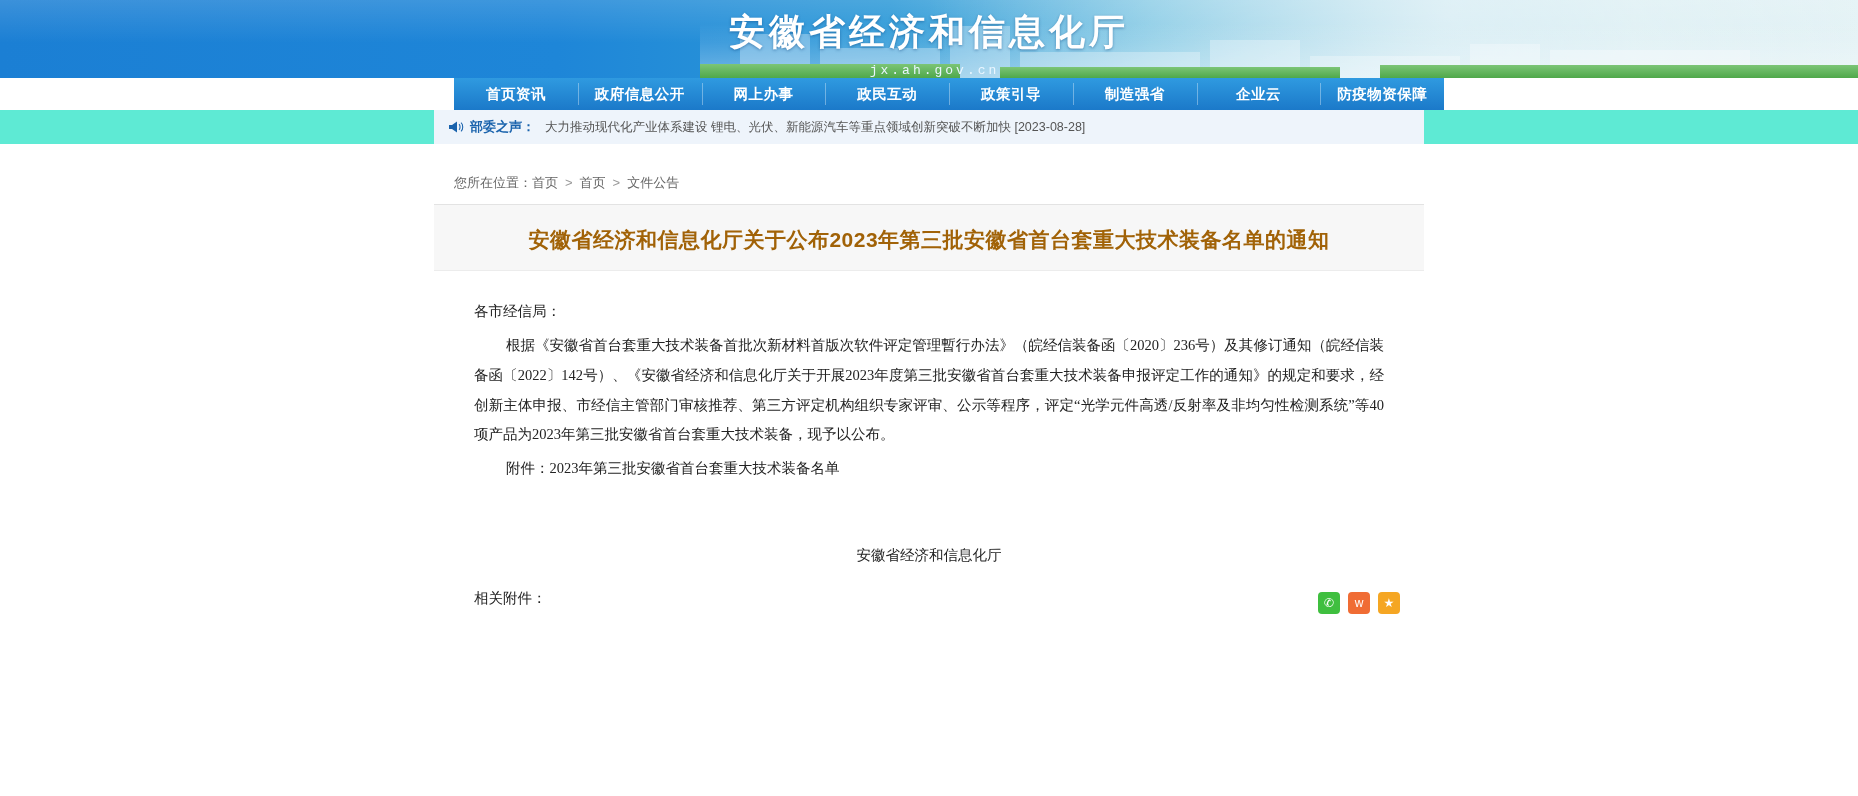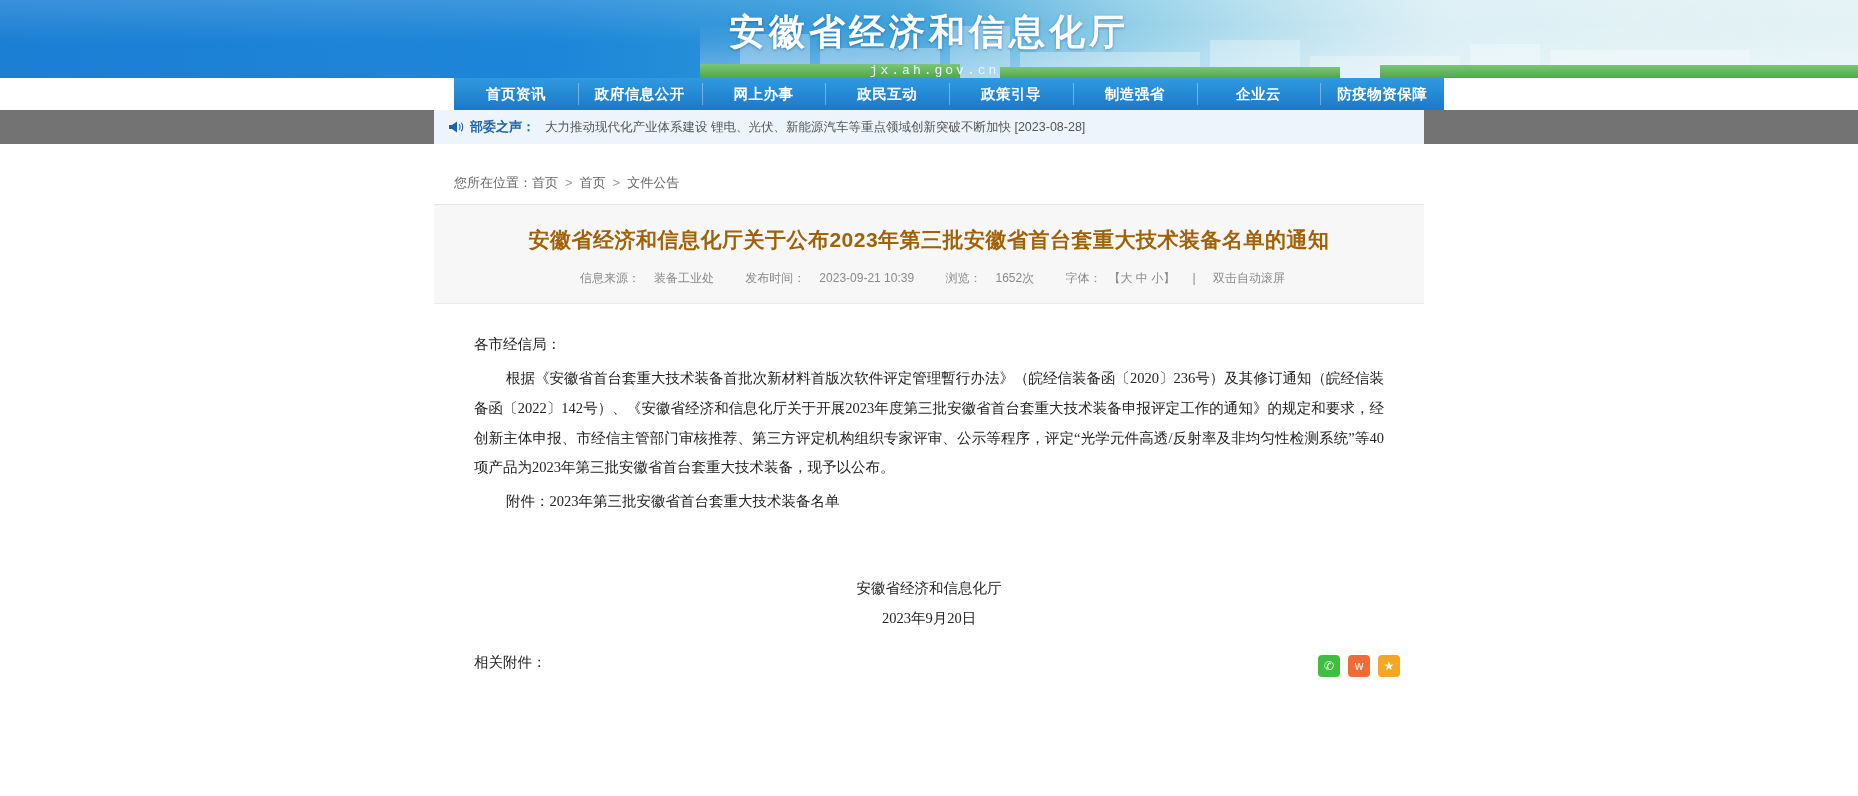--- a/index.html
+++ b/index.html
@@ -93,21 +93,21 @@
     position: absolute;
     left: 0; top: 5px; bottom: 5px;
     width: 1px;
     background: rgba(255,255,255,.35);
   }
 
   
   .strip-outer {
     position: relative;
     height: 34px;
-    background: #737373;
+    background: #5eead4;
   }
   .strip {
     position: absolute;
     left: 434px;
     width: 990px;
     height: 34px;
     background: #eef4fb;
     display: flex;
     align-items: center;
     padding: 0 14px;
@@ -309,38 +309,29 @@
 
   <div class="page-body">
     <div class="card">
 
       <div class="crumb">
         <span>您所在位置：</span><a>首页</a><span class="sep">&gt;</span><a>首页</a><span class="sep">&gt;</span><a>文件公告</a>
       </div>
 
       <div class="title-block">
         <div class="doc-title">安徽省经济和信息化厅关于公布2023年第三批安徽省首台套重大技术装备名单的通知</div>
-        <div class="doc-meta">
-          <span><span>信息来源：</span><span>装备工业处</span></span>
-          <span><span>发布时间：</span><span>2023-09-21 10:39</span></span>
-          <span><span>浏览：</span><span>1652次</span></span>
-          <span class="fsz"><span>字体：</span><a>【大 中 小】</a></span>
-          <span>|</span>
-          <span><a>双击自动滚屏</a></span>
-        </div>
       </div>
 
       <div class="article">
         <p>各市经信局：</p>
         <p class="p-indent">根据《安徽省首台套重大技术装备首批次新材料首版次软件评定管理暫行办法》（皖经信装备函〔2020〕236号）及其修订通知（皖经信装备函〔2022〕142号）、《安徽省经济和信息化厅关于开展2023年度第三批安徽省首台套重大技术装备申报评定工作的通知》的规定和要求，经创新主体申报、市经信主管部门审核推荐、第三方评定机构组织专家评审、公示等程序，评定“光学元件高透/反射率及非均匀性检测系统”等40项产品为2023年第三批安徽省首台套重大技术装备，现予以公布。</p>
         <p class="p-attach">附件：2023年第三批安徽省首台套重大技术装备名单</p>
 
         <div class="sign">
           <div>安徽省经济和信息化厅</div>
-          <div>2023年9月20日</div>
         </div>
 
         <div class="rel-head">相关附件：</div>
 
       </div>
 
       <div class="share">
         <div class="share-btn s-wechat">
             <span>✆</span>
           </div>

